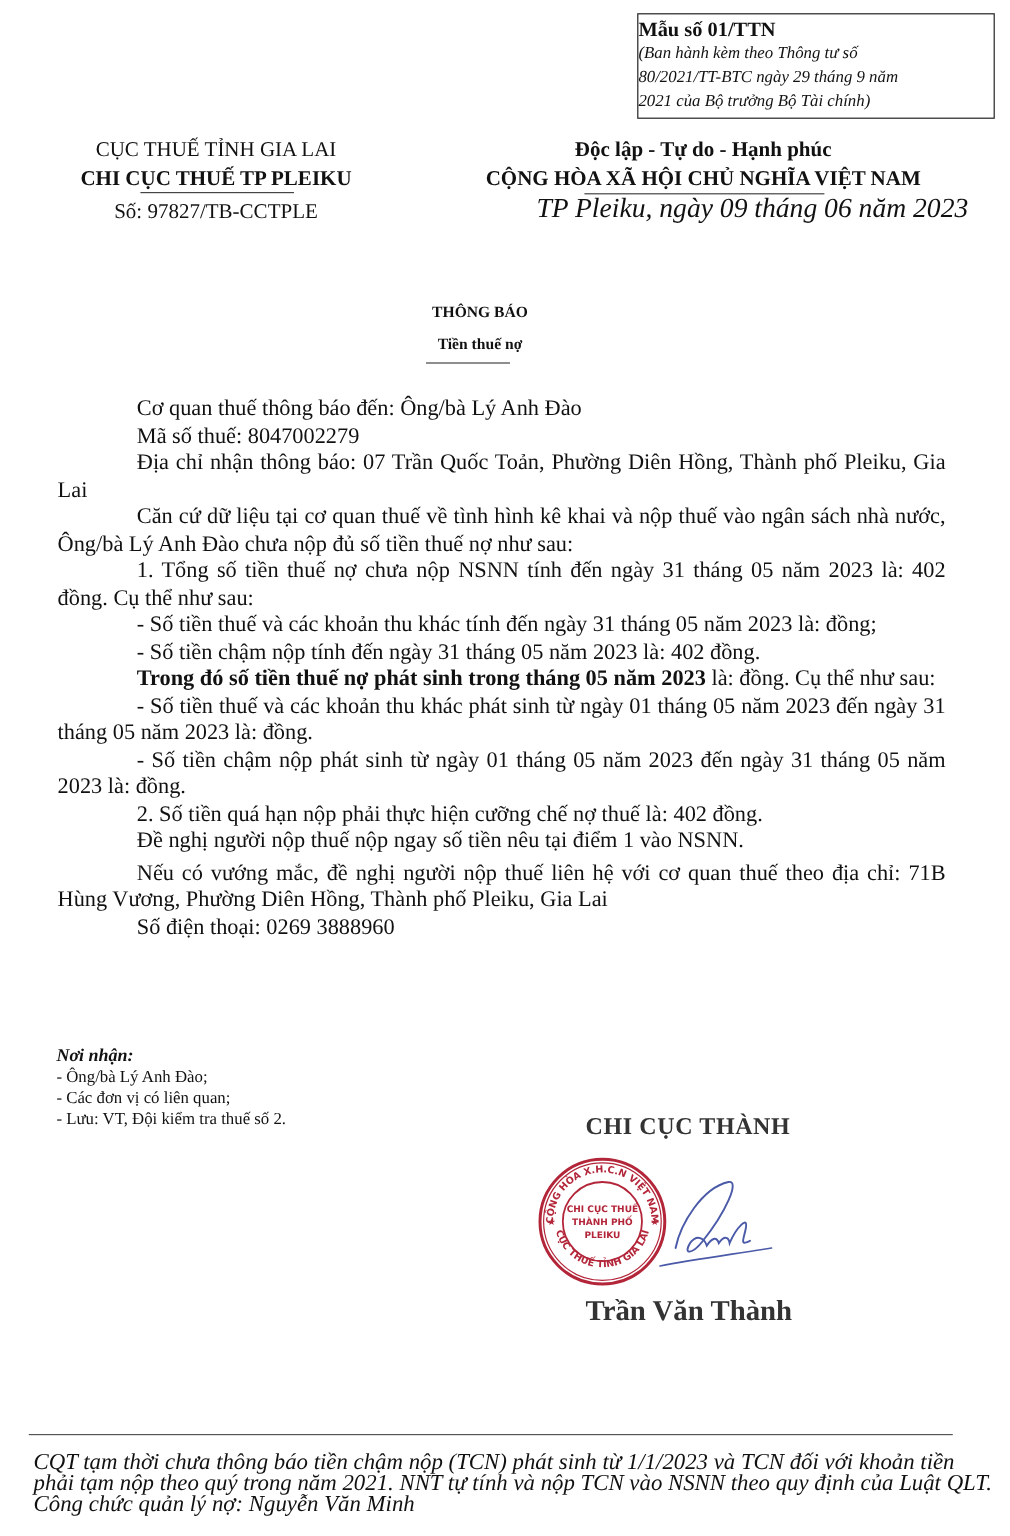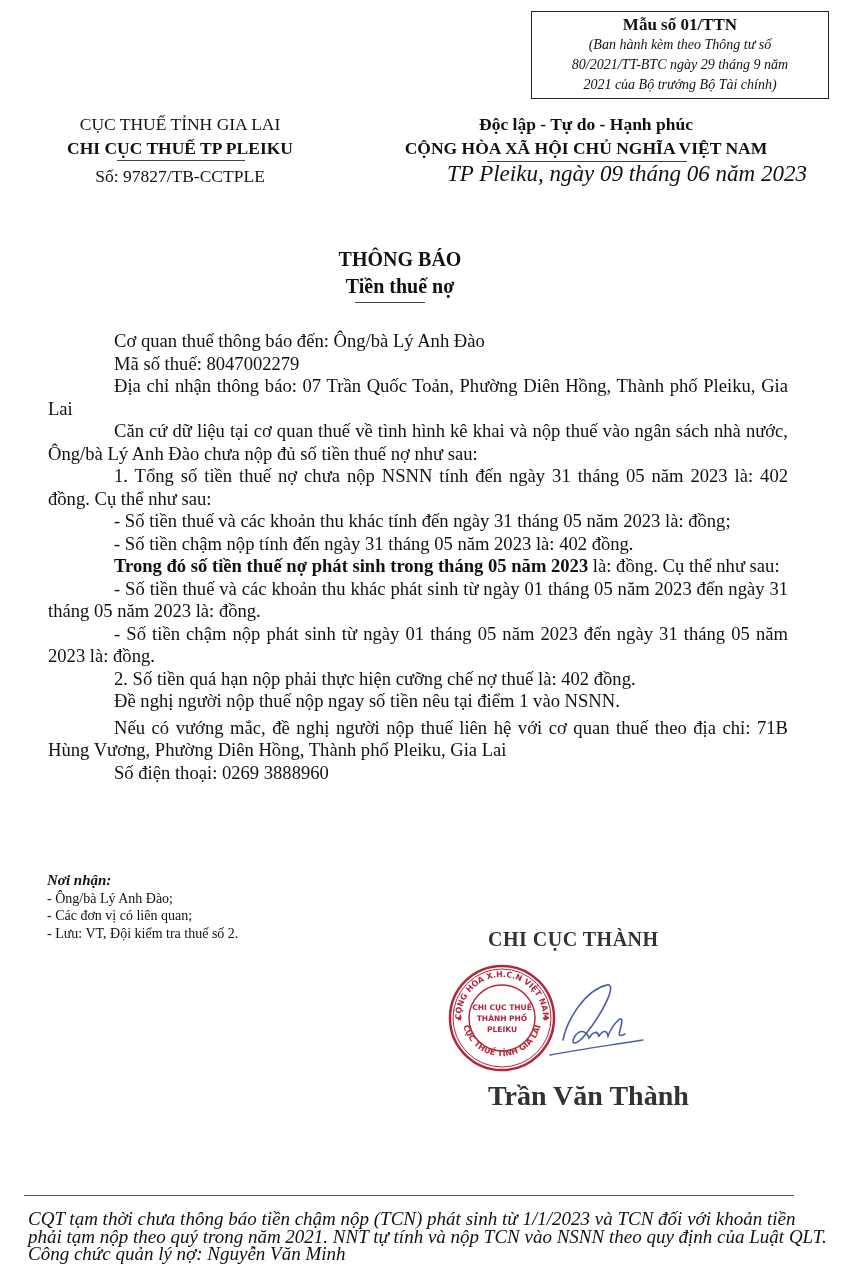--- a/index.html
+++ b/index.html
@@ -1,37 +1,37 @@
 <!DOCTYPE html>
 <html><head>
 <meta charset="utf-8">
 <style>
   html, body { margin:0; padding:0; background:#fff; }
   body { width:842px; height:1280px; position:relative; overflow:hidden;
          font-family:"Liberation Serif","DejaVu Serif",serif; color:#111; }
   .abs { position:absolute; }
   .form-box { left:531px; top:11px; width:298px; height:88px; border:1.5px solid #222;
-              text-align:center; box-sizing:border-box; padding-top:3px; }
+              text-align:left; box-sizing:border-box; padding-top:3px; }
   .form-box .t { font-weight:bold; font-size:17px; line-height:20px; }
   .form-box .s { font-style:italic; font-size:14px; line-height:20px; }
   .hdr-left { left:20px; top:112px; width:320px; text-align:center; font-size:17.5px; line-height:24px; }
   .hdr-left .b { font-weight:bold; }
   .rule { height:1px; background:#444; position:absolute; }
   .hdr-right { left:372px; top:112px; width:428px; text-align:center; font-size:17.5px; line-height:24px; }
   .hdr-right .b { font-weight:bold; }
   .date { left:447px; top:161px; font-style:italic; font-size:23px; }
-  .title { left:250px; top:246px; width:300px; text-align:center; font-weight:bold; font-size:20px; line-height:27px; }
+  .title { left:250px; top:246px; width:300px; text-align:center; font-weight:bold; font-size:13px; line-height:27px; }
   .body { left:48px; top:330px; width:740px; font-size:18.6px; line-height:22.5px; text-align:justify; }
   .body p { margin:0; }
   .ind { text-indent:66px; }
   .gap { margin-top:4px !important; }
   .recv { left:47px; top:872px; font-size:14px; line-height:17.5px; }
   .recv .h { font-weight:bold; font-style:italic; font-size:15px; }
   .sig-title { left:488px; top:928px; font-weight:bold; font-size:20px; color:#333; letter-spacing:0.5px; }
-  .sig-name { left:488px; top:1080px; font-weight:bold; font-size:28px; color:#333; }
+  .sig-name { left:488px; top:1080px; font-weight:bold; font-size:24px; color:#333; }
   .stamp { left:447px; top:963px; width:110px; height:110px; }
   .signature { left:545px; top:980px; width:100px; height:80px; }
   .foot-rule { left:24px; top:1195px; width:770px; height:1px; background:#555; }
   .foot { left:28px; top:1210px; width:800px; font-style:italic; font-size:19px; line-height:17.5px; }
 </style>
 </head>
 <body>
 
 <div class="abs form-box">
   <div class="t">Mẫu số 01/TTN</div>

